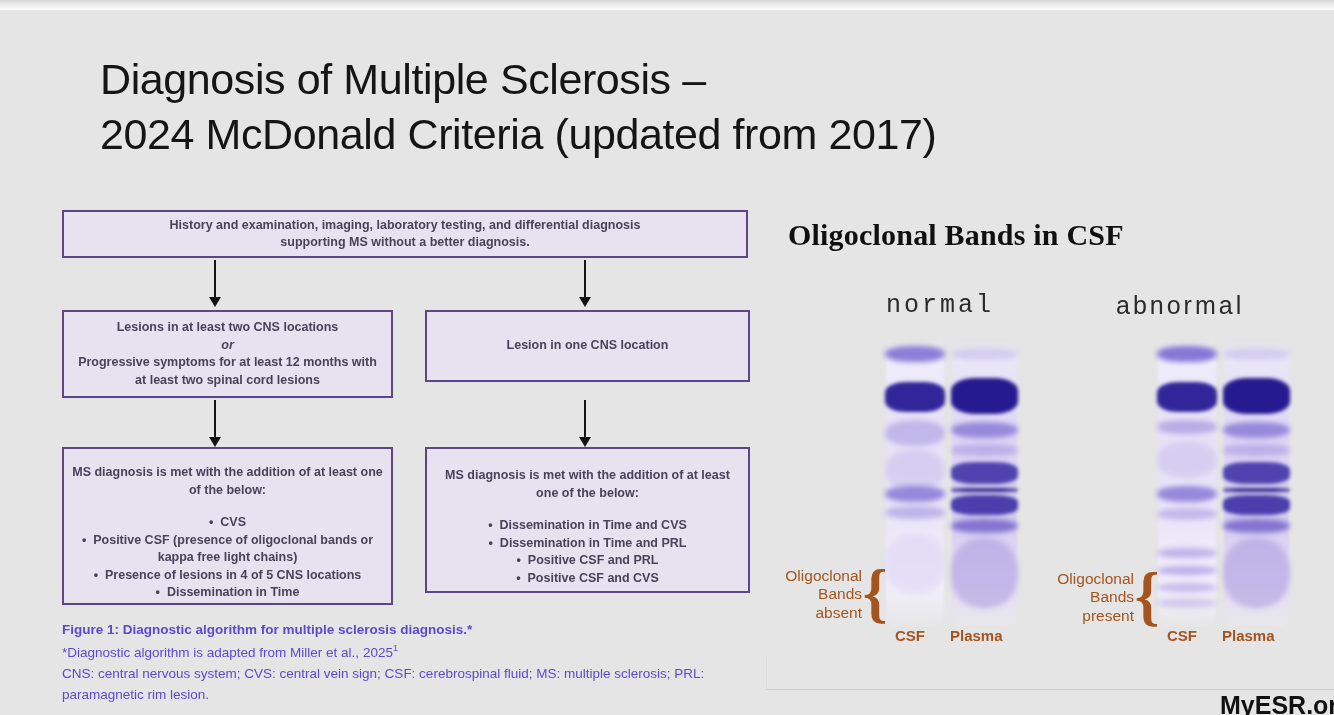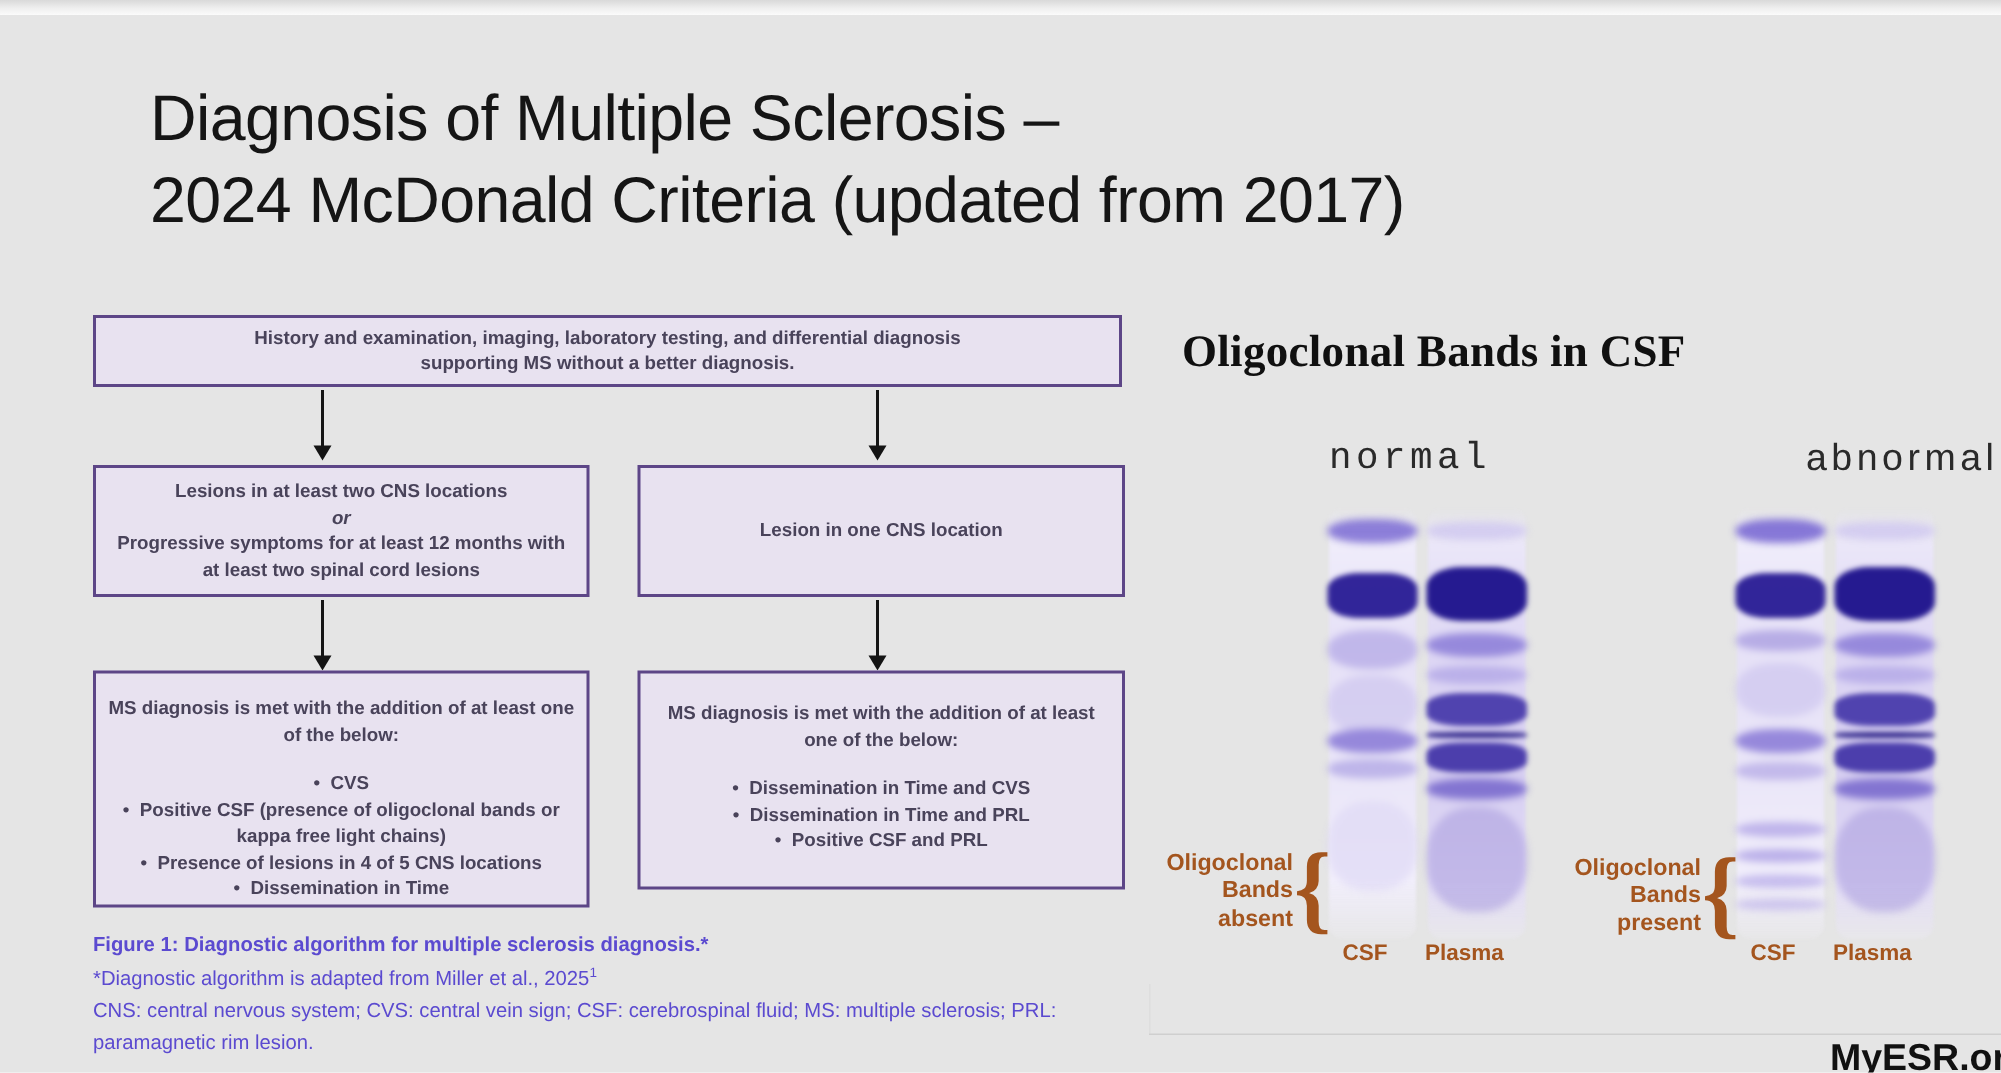--- a/index.html
+++ b/index.html
@@ -19,21 +19,21 @@
   
   .fc-box{position:absolute;box-sizing:border-box;
     background:var(--box-fill,#e8e2f0);
     border:2px solid var(--box-border,#5d4687);
     color:#49435a;font-size:12.5px;font-weight:600;text-align:center;
     display:flex;flex-direction:column;justify-content:center;line-height:1.4;}
   .fc-box p{margin:0;}
   .box1{left:62px;top:210px;width:686px;height:48px;}
   .box1 p{max-width:500px;margin:0 auto;}
   .box2a{left:62px;top:310px;width:331px;height:88px;padding:0 8px;}
-  .box2b{left:425px;top:310px;width:325px;height:88px;align-items:center;}
+  .box2b{left:425px;top:310px;width:325px;height:72px;align-items:center;}
   .box3a{left:62px;top:447px;width:331px;height:158px;justify-content:flex-start;padding:15px 6px 0 6px;}
   .box3b{left:425px;top:447px;width:325px;height:146px;justify-content:flex-start;padding:18px 6px 0 6px;}
   .or{font-style:italic;font-weight:700;}
   .fc-header{font-weight:700;margin-bottom:15px !important;}
   .bullet{display:block;line-height:1.4;}
   .bullet::before{content:"\2022\00a0\00a0";}
   .arrow{position:absolute;width:2px;background:#141414;}
   .arrow::after{content:"";position:absolute;bottom:-9px;left:-5px;
     border-left:6px solid transparent;border-right:6px solid transparent;
     border-top:10px solid #141414;}
@@ -49,35 +49,35 @@
   .caption .fig-label{font-weight:700;}
   .caption sup{font-size:9px;}
 
   
   .gel-title{position:absolute;left:788px;top:218px;margin:0;
     font-family:"Liberation Serif",serif;font-weight:700;font-size:30px;
     color:#101010;letter-spacing:0.2px;}
   .col-label{position:absolute;top:291px;font-size:25px;color:#2a2a2a;
     letter-spacing:3px;font-weight:400;}
   .col-label.normal{left:886px;font-family:Liberation Mono, monospace;}
-  .col-label.abnormal{left:1204px;}
+  .col-label.abnormal{left:1116px;}
 
   .lanes{position:absolute;inset:0;filter:blur(1px);}
   .lane{position:absolute;top:338px;height:288px;border-radius:9px;}
   .lane.csf{background:linear-gradient(180deg,rgba(240,237,251,0) 0%,#efecfa 9%,#e6e1f7 32%,#eae6f8 62%,#f1eefb 86%,rgba(246,244,253,0.15) 100%);}
   .lane.plasma{background:linear-gradient(180deg,rgba(240,238,251,0) 0%,#eae6f8 9%,#ddd6f4 36%,#d6cef1 62%,#e3ddf6 87%,rgba(241,238,251,0.25) 100%);}
   .lane-n-csf{left:886px;width:58px;}
   .lane-n-pl{left:952px;width:65px;}
   .lane-a-csf{left:1158px;width:58px;}
   .lane-a-pl{left:1224px;width:65px;}
   .band{position:absolute;left:-1px;right:-1px;border-radius:45%;filter:blur(2.5px);}
   .band.sharp{filter:blur(1.5px);border-radius:35%;}
 
   .annotation{position:absolute;width:90px;text-align:right;
-    color:var(--annotation-brown,#a4551e);font-weight:700;font-size:15.5px;line-height:1.18;}
+    color:var(--annotation-brown,#a4551e);font-weight:400;font-size:15.5px;line-height:1.18;}
   .anno-normal{left:772px;top:567px;}
   .anno-abnormal{left:1044px;top:570px;}
   .brace{position:absolute;color:var(--annotation-brown,#a4551e);
     font-family:"Liberation Serif",serif;font-weight:700;font-size:66px;
     line-height:1;transform:scaleX(0.95);}
   .brace-normal{left:862px;top:560px;}
   .brace-abnormal{left:1134px;top:563px;}
   .lane-label{position:absolute;top:627px;font-weight:700;font-size:15px;
     color:var(--annotation-brown,#a4551e);}
   .ll-n-csf{left:895px;}  .ll-n-pl{left:950px;}
@@ -121,20 +121,21 @@
       <span class="bullet">CVS</span>
       <span class="bullet">Positive CSF (presence of oligoclonal bands or kappa free light chains)</span>
       <span class="bullet">Presence of lesions in 4 of 5 CNS locations</span>
       <span class="bullet">Dissemination in Time</span>
     </div>
     <div class="fc-box box3b">
       <p class="fc-header">MS diagnosis is met with the addition of at least one of the below:</p>
       <span class="bullet">Dissemination in Time and CVS</span>
       <span class="bullet">Dissemination in Time and PRL</span>
       <span class="bullet">Positive CSF and PRL</span>
+      <span class="bullet">Positive CSF and CVS</span>
     </div>
   </div>
 
   <div class="caption">
     <p class="fig-label">Figure 1: Diagnostic algorithm for multiple sclerosis diagnosis.*</p>
     <p><span>*Diagnostic algorithm is adapted from Miller et al., 2025</span><sup>1</sup></p>
     <p>CNS: central nervous system; CVS: central vein sign; CSF: cerebrospinal fluid; MS: multiple sclerosis; PRL: paramagnetic rim lesion.</p>
   </div>
 
   <div>

